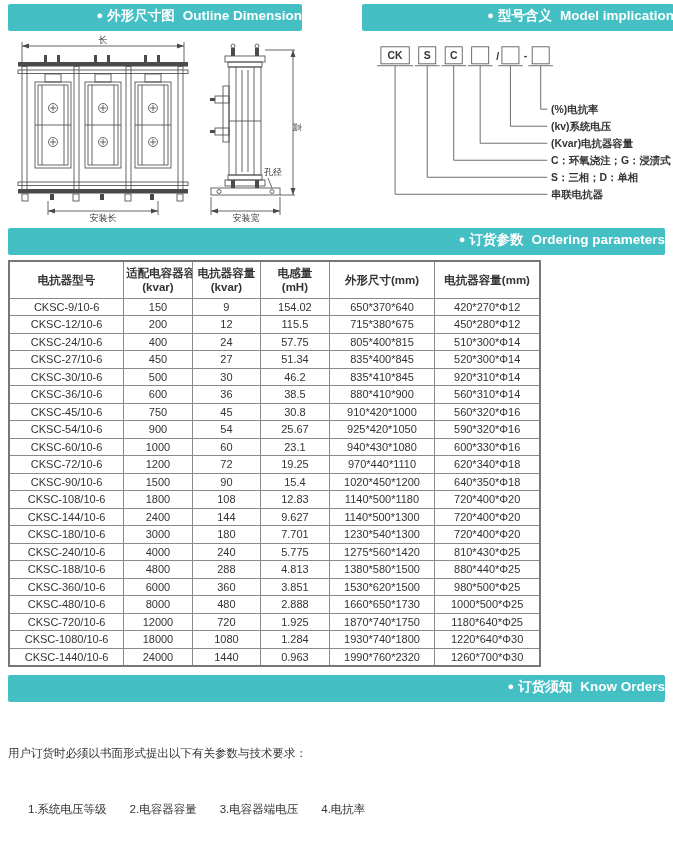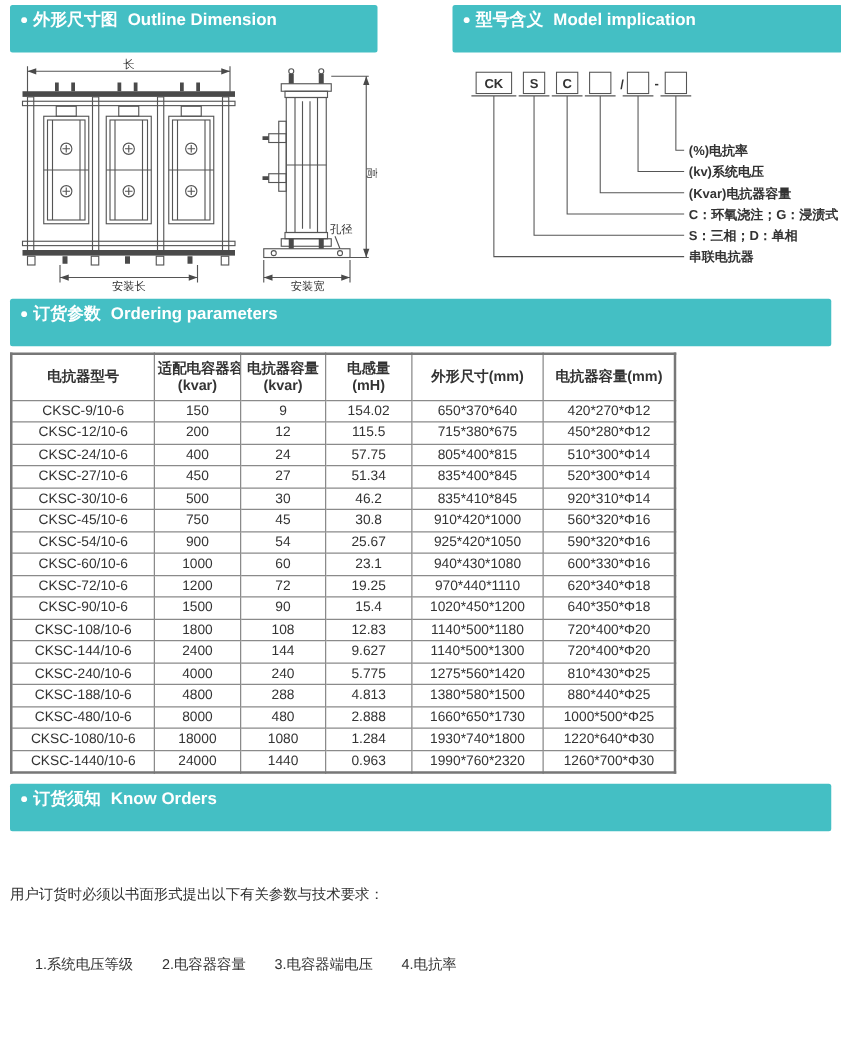--- a/index.html
+++ b/index.html
@@ -3,23 +3,23 @@
 <meta charset="utf-8">
 <style>
   * { margin:0; padding:0; box-sizing:border-box; }
   html,body { background:#fff; }
   .page {
     position:relative; width:673px; height:849px; background:#ffffff;
     font-family:"Liberation Sans","DejaVu Sans",sans-serif; color:#333; overflow:hidden;
   }
   
   .bar {
-    background:#44bfc4; color:#fff; height:38px; line-height:23px;
+    background:#44bfc4; color:#fff; height:27px; line-height:23px;
     font-size:13.5px; font-weight:bold; padding-left:8px; border-radius:2px;
-    white-space:nowrap; overflow:hidden;
+    white-space:nowrap; overflow:hidden;text-align:right;
   }
   .bar .bullet { font-size:11px; margin-right:4px; vertical-align:1px; }
   .bar .en { margin-left:8px; }
   .top { display:flex; padding:4px 8px 0 8px; }
   .top-left  { width:297px; margin-right:48px; }
   .top-right { width:312px;margin-left:12px; }
   .drawing-area { display:flex; align-items:flex-start; padding-top:3px; }
   svg { display:block; }
   .tline { stroke:#555; stroke-width:0.9; fill:none; }
   .tfill { fill:#4a4a4a; stroke:none; }
@@ -317,20 +317,28 @@
           </tr>
           <tr>
             <td>CKSC-30/10-6</td>
             <td>500</td>
             <td>30</td>
             <td>46.2</td>
             <td>835*410*845</td>
             <td>920*310*Φ14</td>
           </tr>
           <tr>
+            <td>CKSC-36/10-6</td>
+            <td>600</td>
+            <td>36</td>
+            <td>38.5</td>
+            <td>880*410*900</td>
+            <td>560*310*Φ14</td>
+          </tr>
+          <tr>
             <td>CKSC-45/10-6</td>
             <td>750</td>
             <td>45</td>
             <td>30.8</td>
             <td>910*420*1000</td>
             <td>560*320*Φ16</td>
           </tr>
           <tr>
             <td>CKSC-54/10-6</td>
             <td>900</td>
@@ -373,42 +381,66 @@
           </tr>
           <tr>
             <td>CKSC-144/10-6</td>
             <td>2400</td>
             <td>144</td>
             <td>9.627</td>
             <td>1140*500*1300</td>
             <td>720*400*Φ20</td>
           </tr>
           <tr>
+            <td>CKSC-180/10-6</td>
+            <td>3000</td>
+            <td>180</td>
+            <td>7.701</td>
+            <td>1230*540*1300</td>
+            <td>720*400*Φ20</td>
+          </tr>
+          <tr>
             <td>CKSC-240/10-6</td>
             <td>4000</td>
             <td>240</td>
             <td>5.775</td>
             <td>1275*560*1420</td>
             <td>810*430*Φ25</td>
           </tr>
           <tr>
             <td>CKSC-188/10-6</td>
             <td>4800</td>
             <td>288</td>
             <td>4.813</td>
             <td>1380*580*1500</td>
             <td>880*440*Φ25</td>
           </tr>
           <tr>
+            <td>CKSC-360/10-6</td>
+            <td>6000</td>
+            <td>360</td>
+            <td>3.851</td>
+            <td>1530*620*1500</td>
+            <td>980*500*Φ25</td>
+          </tr>
+          <tr>
             <td>CKSC-480/10-6</td>
             <td>8000</td>
             <td>480</td>
             <td>2.888</td>
             <td>1660*650*1730</td>
             <td>1000*500*Φ25</td>
+          </tr>
+          <tr>
+            <td>CKSC-720/10-6</td>
+            <td>12000</td>
+            <td>720</td>
+            <td>1.925</td>
+            <td>1870*740*1750</td>
+            <td>1180*640*Φ25</td>
           </tr>
           <tr>
             <td>CKSC-1080/10-6</td>
             <td>18000</td>
             <td>1080</td>
             <td>1.284</td>
             <td>1930*740*1800</td>
             <td>1220*640*Φ30</td>
           </tr>
           <tr>

